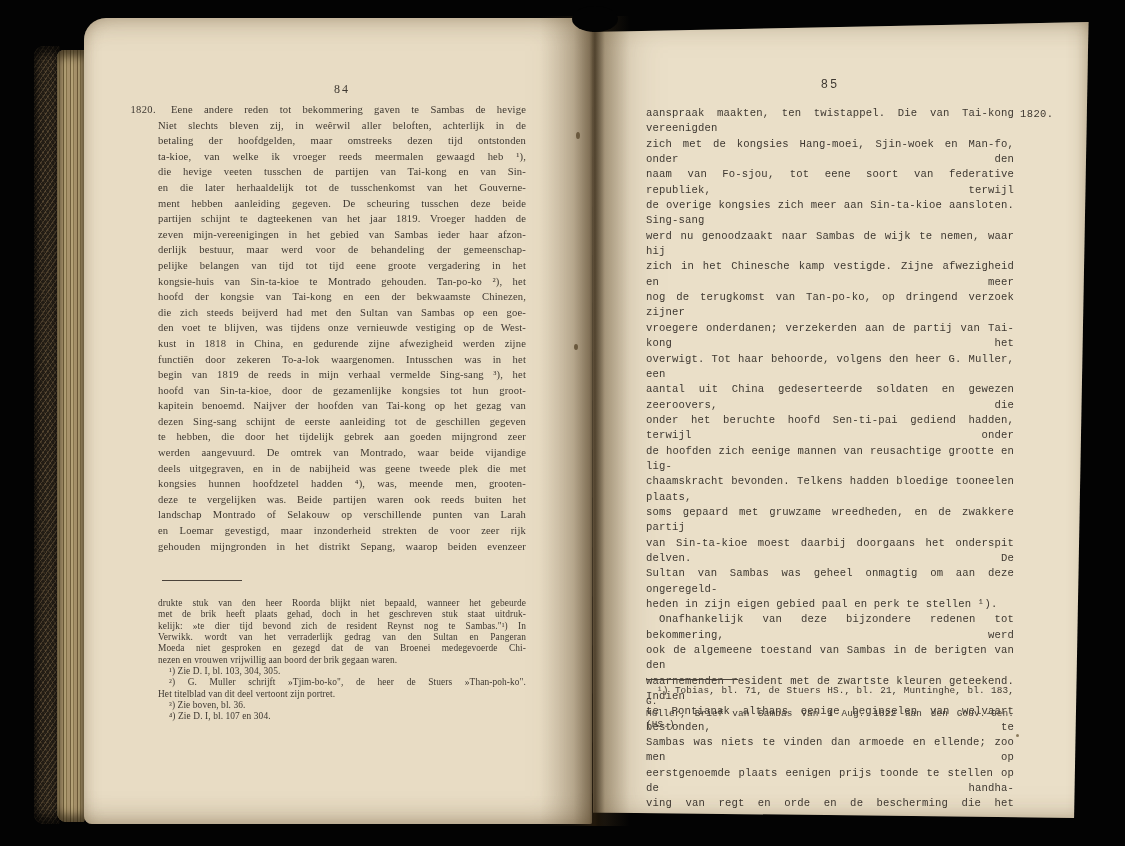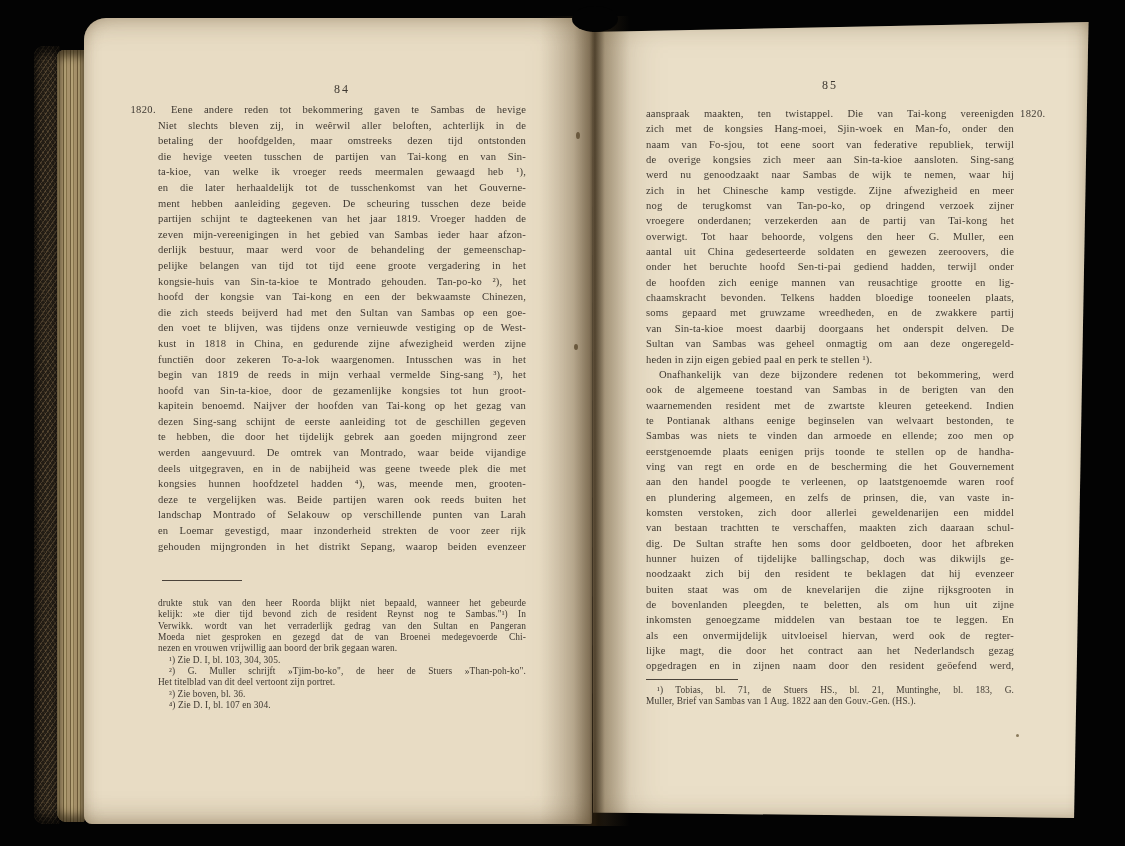--- a/index.html
+++ b/index.html
@@ -38,20 +38,21 @@
   }
   .page-right{
     left:592px;top:22px;width:498px;height:800px;
     background:var(--paper_right,#eadfc8);
     clip-path:polygon(0 10px,99.7% 0,96.8% 99.5%,0.2% 98.8%);
     box-shadow:
       inset 40px 0 50px -24px rgba(100,78,45,.60),
       inset -14px 0 20px -12px rgba(100,78,45,.45),
       inset 0 14px 24px -16px rgba(100,78,45,.35),
       inset 0 -16px 24px -16px rgba(100,78,45,.40);
+    font-family: Liberation Mono, monospace;
   }
   .gutter{
     position:absolute;left:540px;top:16px;width:112px;height:810px;pointer-events:none;
     background:linear-gradient(90deg,
       rgba(80,60,32,0) 0%, rgba(80,60,32,.18) 30%, rgba(70,52,28,.45) 44%,
       rgba(45,32,14,.72) 49%, rgba(45,32,14,.55) 52%, rgba(90,70,40,.25) 58%,
       rgba(90,70,40,0) 80%);
   }
   .gutter-notch{position:absolute;left:572px;top:6px;width:46px;height:26px;border-radius:50%;background:#030303;}
   .speck{position:absolute;border-radius:50%;background:#6a593e;}
@@ -90,22 +91,22 @@
   <div class="cover-edge"></div>
   <div class="page-fan"></div>
 
   <div class="page page-left">
     <div class="pageno pn-l">84</div>
     <div class="year year-l">1820.</div>
     <div class="body-col bc-l">
         <div class="tline ind">Eene andere reden tot bekommering gaven te Sambas de hevige</div>
         <div class="tline">Niet slechts bleven zij, in weêrwil aller beloften, achterlijk in de</div>
         <div class="tline">betaling der hoofdgelden, maar omstreeks dezen tijd ontstonden</div>
+        <div class="tline">ta-kioe, van welke ik vroeger reeds meermalen gewaagd heb ¹),</div>
         <div class="tline">die hevige veeten tusschen de partijen van Tai-kong en van Sin-</div>
-        <div class="tline">ta-kioe, van welke ik vroeger reeds meermalen gewaagd heb ¹),</div>
         <div class="tline">en die later herhaaldelijk tot de tusschenkomst van het Gouverne-</div>
         <div class="tline">ment hebben aanleiding gegeven.  De scheuring tusschen deze beide</div>
         <div class="tline">partijen schijnt te dagteekenen van het jaar 1819. Vroeger hadden de</div>
         <div class="tline">zeven mijn-vereenigingen in het gebied van Sambas ieder haar afzon-</div>
         <div class="tline">derlijk bestuur, maar werd voor de behandeling der gemeenschap-</div>
         <div class="tline">pelijke belangen van tijd tot tijd eene groote vergadering in het</div>
         <div class="tline">kongsie-huis van Sin-ta-kioe te Montrado gehouden. Tan-po-ko ²), het</div>
         <div class="tline">hoofd der kongsie van Tai-kong en een der bekwaamste Chinezen,</div>
         <div class="tline">die zich steeds beijverd had met den Sultan van Sambas op een goe-</div>
         <div class="tline">den voet te blijven, was tijdens onze vernieuwde vestiging op de West-</div>
@@ -120,20 +121,21 @@
         <div class="tline">deels uitgegraven, en in de nabijheid was geene tweede plek die met</div>
         <div class="tline">kongsies hunnen hoofdzetel hadden ⁴), was, meende men, grooten-</div>
         <div class="tline">deze te vergelijken was. Beide partijen waren ook reeds buiten het</div>
         <div class="tline">landschap Montrado of Selakouw op verschillende punten van Larah</div>
         <div class="tline">en Loemar gevestigd, maar inzonderheid strekten de voor zeer rijk</div>
         <div class="tline">gehouden mijngronden in het distrikt Sepang, waarop beiden evenzeer</div>
       </div>
     <div class="fnrule fr-l"></div>
     <div class="fn-col fn-l">
         <div class="tline">drukte stuk van den heer Roorda blijkt niet bepaald, wanneer het gebeurde</div>
+        <div class="tline">met de brik heeft plaats gehad, doch in het geschreven stuk staat uitdruk-</div>
         <div class="tline">kelijk: »te dier tijd bevond zich de resident Reynst nog te Sambas."¹)  In</div>
         <div class="tline">Verwikk. wordt van het verraderlijk gedrag van den Sultan en Pangeran</div>
         <div class="tline">Moeda niet gesproken en gezegd dat de van Broenei medegevoerde Chi-</div>
         <div class="tline nj">nezen en vrouwen vrijwillig aan boord der brik gegaan waren.</div>
         <div class="tline nj ind">¹) Zie D. I, bl. 103, 304, 305.</div>
         <div class="tline ind">²) G. Muller schrijft »Tjim-bo-ko", de heer de Stuers »Than-poh-ko".</div>
         <div class="tline nj">Het titelblad van dit deel vertoont zijn portret.</div>
         <div class="tline nj ind">³) Zie boven, bl. 36.</div>
         <div class="tline nj ind">⁴) Zie D. I, bl. 107 en 304.</div>
       </div>

